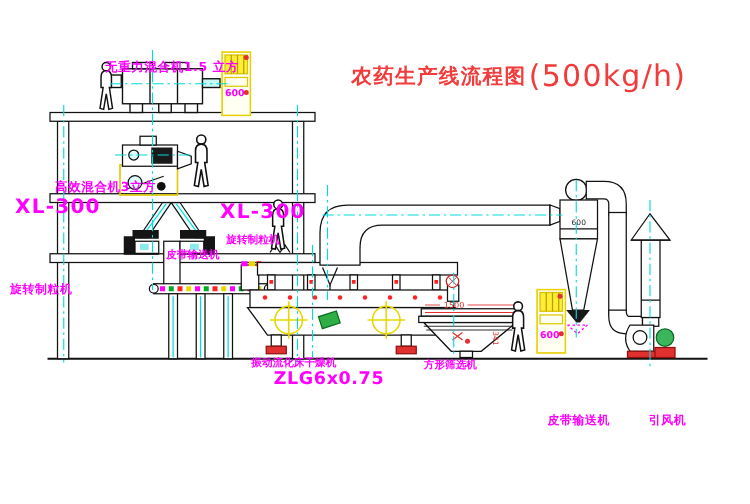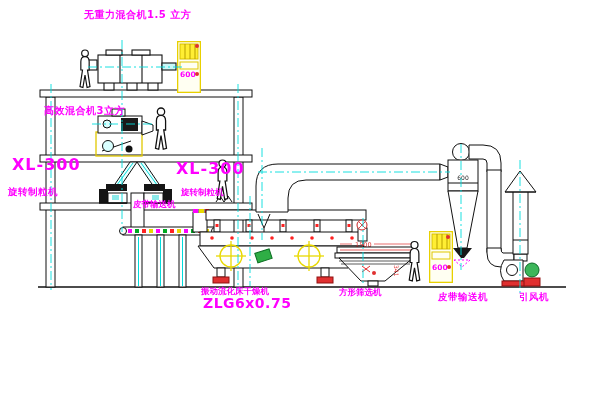--- a/index.html
+++ b/index.html
@@ -1,23 +1,23 @@
 <!DOCTYPE html>
 <html><head>
 <meta charset="utf-8">
 <style>
   html,body{margin:0;padding:0;background:#fff;}
   #stage{position:relative;width:600px;height:403px;background:#ffffff;overflow:hidden;
          font-family:"DejaVu Sans","Liberation Sans",sans-serif;}
   #cad{position:absolute;left:0;top:0;}
   .lbl{position:absolute;color:#ff00ff;white-space:nowrap;line-height:1;}
-  .lbl-s{font-size:9.5px;font-weight:bold;letter-spacing:0.5px;}
+  .lbl-s{font-size:9.5px;font-weight:bold;letter-spacing:0.5px;margin-top:40px;}
   .lbl-xs{font-size:8.5px;font-weight:bold;}
   .lbl-model{font-size:16px;font-weight:bold;letter-spacing:1px;}
-  .lbl-model2{font-size:13px;font-weight:bold;letter-spacing:0.5px;}
+  .lbl-model2{font-size:13px;font-weight:bold;letter-spacing:0.5px;margin-left:16px;}
   .title{position:absolute;left:281px;top:47px;display:flex;align-items:center;color:#f23b3b;}
   .title .t1{font-size:16.5px;font-weight:bold;letter-spacing:1px;}
   .title .t2{font-size:24px;font-weight:normal;letter-spacing:1px;margin-left:2px;}
 </style>
 </head>
 <body>
 
 <div id="stage">
 
 <svg id="cad" width="600" height="403" viewBox="0 0 600 403">
@@ -260,20 +260,24 @@
     <line x1="262" y1="148" x2="262" y2="240"></line>
     <line x1="363" y1="218" x2="363" y2="286"></line>
     <line x1="461" y1="144" x2="461" y2="270"></line>
     <line x1="520" y1="160" x2="520" y2="295"></line>
     <line x1="258" y1="172" x2="450" y2="172"></line>
     <line x1="88" y1="67" x2="182" y2="67"></line>
     <line x1="92" y1="124" x2="152" y2="124"></line>
   </g>
 </svg>
 
+<div class="title">
+  <span class="t1">农药生产线流程图</span>
+  <span class="t2">(500kg/h)</span>
+</div>
 
 <div class="lbl lbl-s" style="left:84px;top:10px;font-size:10px;">无重力混合机1.5 立方</div>
 <div class="lbl lbl-s" style="left:44px;top:106px;font-size:10px;text-align:center;">高效混合机3立方</div>
 <div class="lbl lbl-model" style="left:12px;top:157px;">XL-300</div>
 <div class="lbl lbl-s" style="left:8px;top:187px;">旋转制粒机</div>
 <div class="lbl lbl-model" style="left:176px;top:161px;">XL-300</div>
 <div class="lbl lbl-xs" style="left:181px;top:188px;">旋转制粒机</div>
 <div class="lbl lbl-xs" style="left:133px;top:200px;">皮带输送机</div>
 <div class="lbl lbl-xs" style="left:201px;top:287px;">振动流化床干燥机</div>
 <div class="lbl lbl-model2" style="left:203px;top:296px;font-size:14px;">ZLG6x0.75</div>

